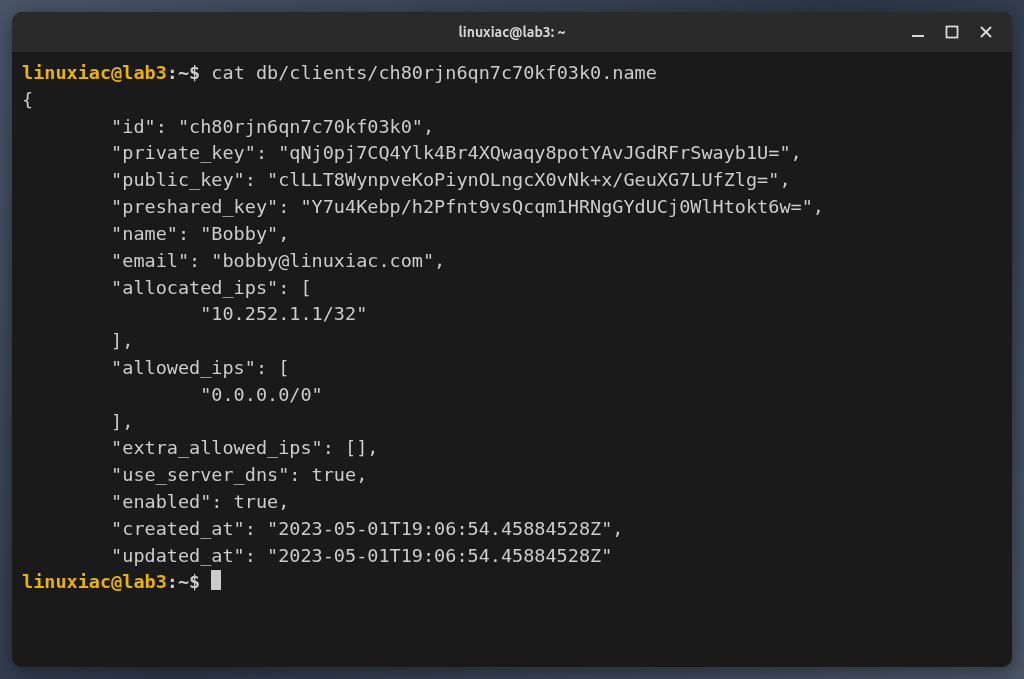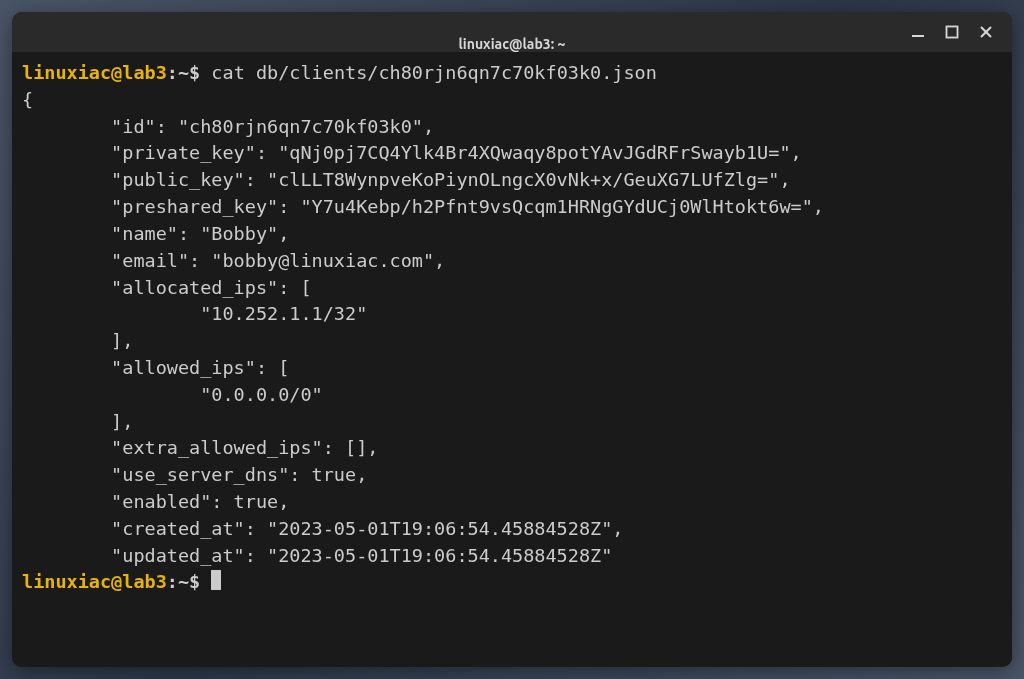--- a/index.html
+++ b/index.html
@@ -25,21 +25,21 @@
       border-radius: 10px;
       overflow: hidden;
       display: flex;
       flex-direction: column;
       box-shadow: 0 4px 20px rgba(0,0,0,0.4);
     }
     .titlebar {
       height: 40px;
       background: #2a2a2a;
       display: flex;
-      align-items: flex-end;
+      align-items: center;
       justify-content: center;
       position: relative;
       border-top-left-radius: 10px;
       border-top-right-radius: 10px;
     }
     .title {
       color: #d8d8d8;
       font-family: -apple-system, "Segoe UI", Ubuntu, sans-serif;
       font-size: 14px;
       font-weight: 600;
@@ -111,21 +111,21 @@
           </svg>
       </div>
       <div class="ctrl">
         <svg viewBox="0 0 14 14">
             <line x1="2" y1="2" x2="12" y2="12" stroke="currentColor" stroke-width="2"></line>
             <line x1="12" y1="2" x2="2" y2="12" stroke="currentColor" stroke-width="2"></line>
           </svg>
       </div>
     </div>
   </div>
-  <div class="terminal-body"><span class="prompt-user">linuxiac@lab3</span><span class="prompt-sep">:</span><span class="prompt-path">~</span><span class="prompt-dollar">$</span> <span class="cmd">cat db/clients/ch80rjn6qn7c70kf03k0.json</span>
+  <div class="terminal-body"><span class="prompt-user">linuxiac@lab3</span><span class="prompt-sep">:</span><span class="prompt-path">~</span><span class="prompt-dollar">$</span> <span class="cmd">cat db/clients/ch80rjn6qn7c70kf03k0.name</span>
 <span class="json-out">{
         "id": "ch80rjn6qn7c70kf03k0",
         "private_key": "qNj0pj7CQ4Ylk4Br4XQwaqy8potYAvJGdRFrSwayb1U=",
         "public_key": "clLLT8WynpveKoPiynOLngcX0vNk+x/GeuXG7LUfZlg=",
         "preshared_key": "Y7u4Kebp/h2Pfnt9vsQcqm1HRNgGYdUCj0WlHtokt6w=",
         "name": "Bobby",
         "email": "bobby@linuxiac.com",
         "allocated_ips": [
                 "10.252.1.1/32"
         ],

